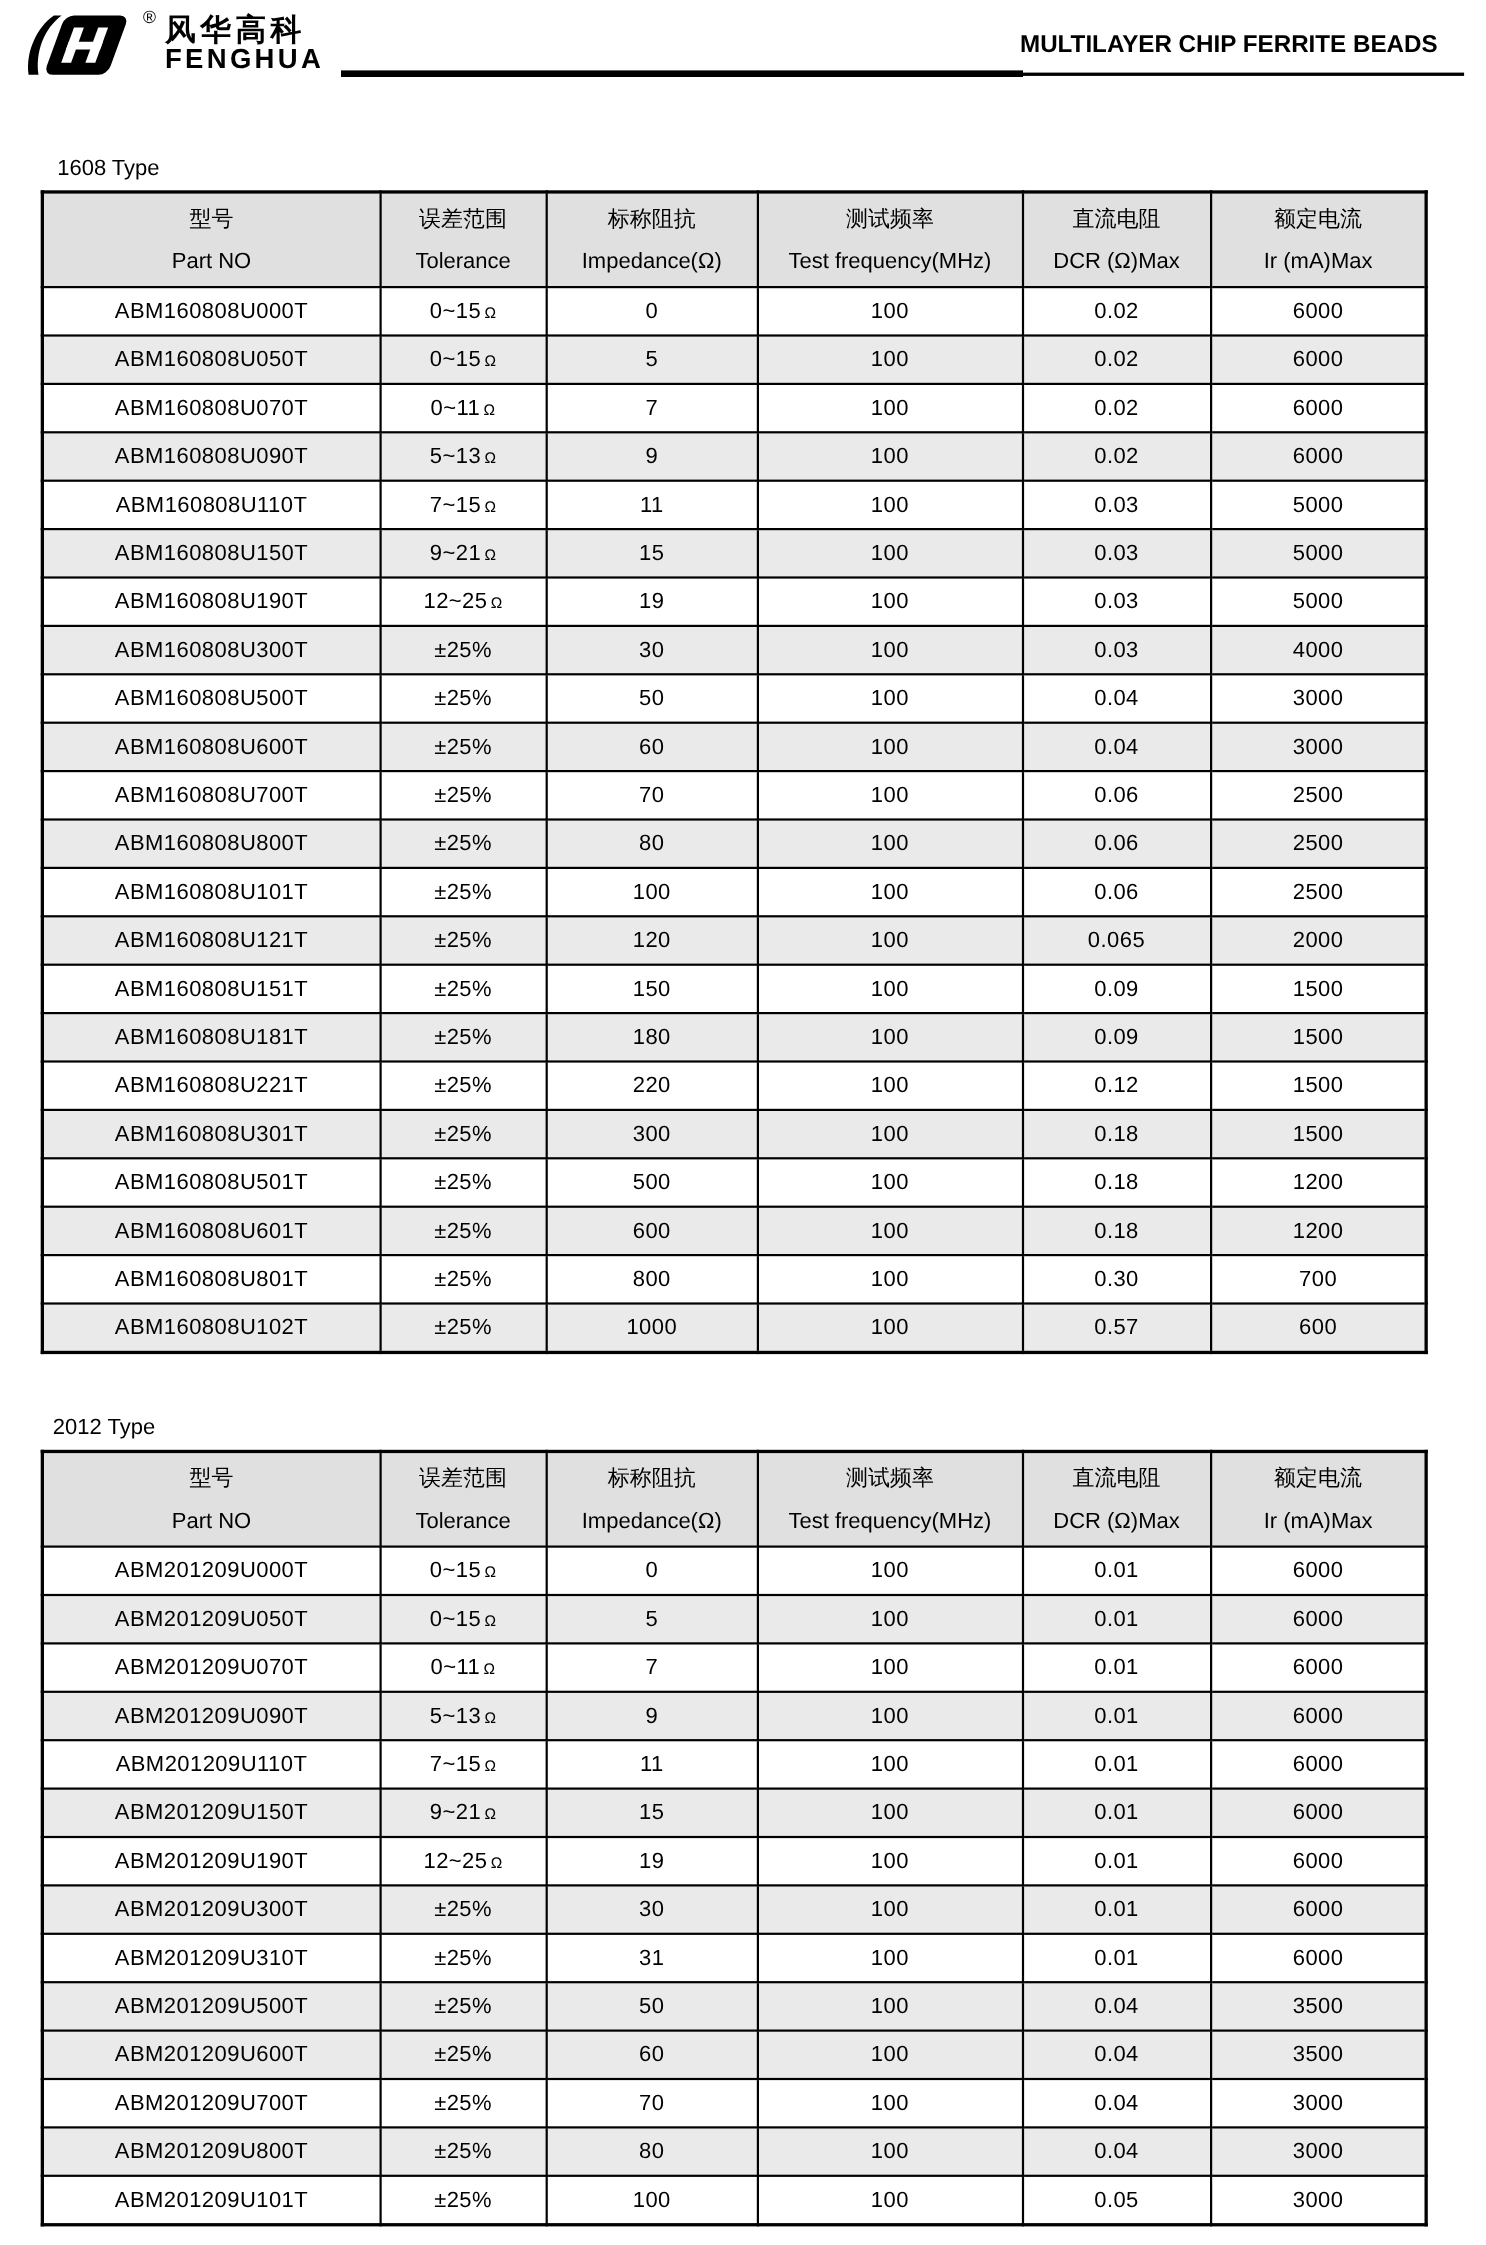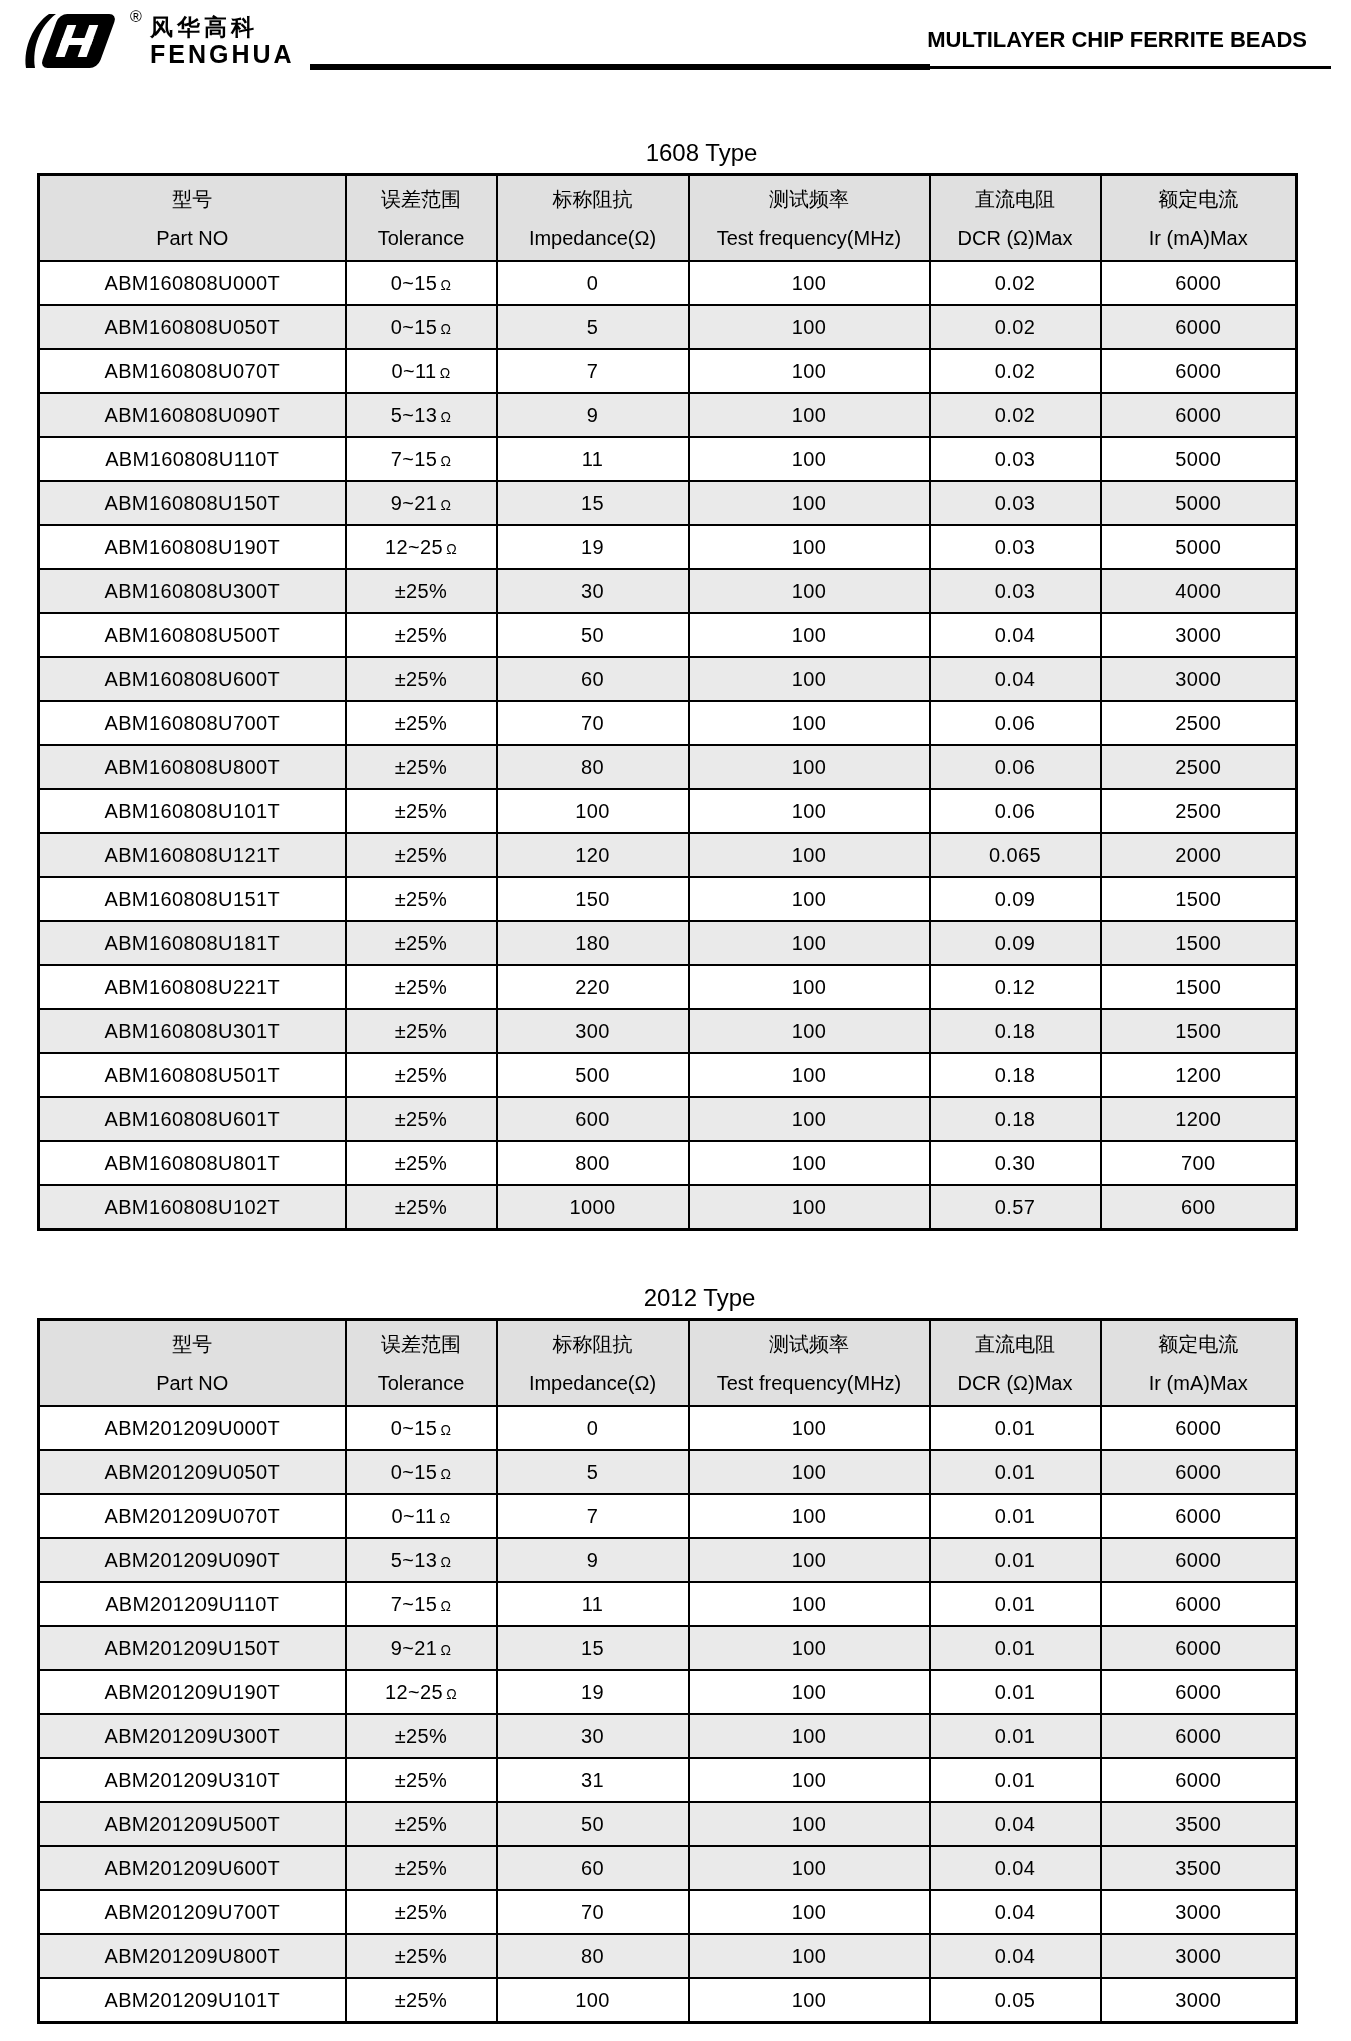--- a/index.html
+++ b/index.html
@@ -5,29 +5,29 @@
   html,body { margin:0; padding:0; background:#ffffff; }
   body { font-family:"Liberation Sans","DejaVu Sans",sans-serif; color:#000; }
   .page { position:relative; width:1351px; height:2041px; background:#fff; overflow:hidden; }
 
   
   .masthead { position:relative; height:72px; }
   .logo { position:absolute; left:18px; top:8px; height:58px; }
   .logo-mark { position:absolute; left:0; top:4px; }
   .reg { position:absolute; left:112px; top:0; font-size:16px; }
   .brand { position:absolute; left:132px; top:2px; white-space:nowrap; }
-  .brand-cn { font-size:23px; font-weight:bold; letter-spacing:4px; line-height:34px; }
+  .brand-cn { font-size:28px; font-weight:bold; letter-spacing:4px; line-height:34px; }
   .brand-en { font-size:25px; font-weight:bold; letter-spacing:3px; line-height:21px; margin-top:0px; }
   .doc-title { position:absolute; right:44px; top:27px; font-size:22px; font-weight:bold; letter-spacing:0px; white-space:nowrap; }
   .rule { position:absolute; left:310px; right:20px; top:63px; height:8px; display:flex; align-items:center; }
   .rule-thick { width:620px; height:6px; background:#000; }
   .rule-thin  { flex:1; height:3px; background:#000; }
 
   
-  .type-label { margin:0 0 9px 52px; font-size:24px; line-height:22px;text-align:center; }
+  .type-label { margin:0 0 9px 52px; font-size:20px; line-height:22px; }
   .section-1608 .type-label { padding-top:70px; }
   .section-2012 .type-label { padding-top:56px;margin-left:48px; }
 
   .spec-table { border-collapse:collapse; table-layout:fixed; width:1258px; margin-left:37px;
                 border:3px solid var(--border,#000); }
   .spec-table th, .spec-table td { border:2px solid var(--border,#000); text-align:center; padding:0; }
   .spec-table th { height:84px; background:var(--header-bg,#e0e0e0); font-weight:normal; font-size:20px; vertical-align:middle; }
   .spec-table td { height:42px; font-size:20px; letter-spacing:0.4px; vertical-align:middle; background:#fff; }
   .spec-table tr.shaded td { background:var(--shaded-row-bg,#eaeaea); }
   .h-cn { line-height:22px; margin-bottom:17px; }

